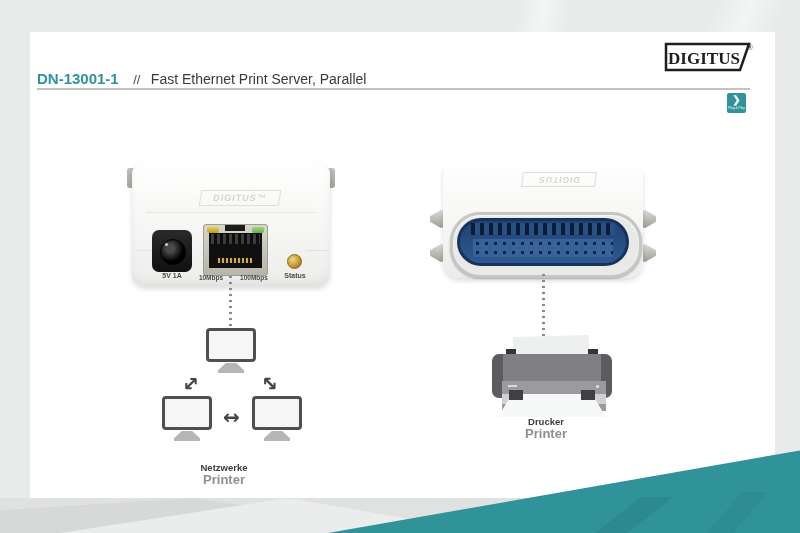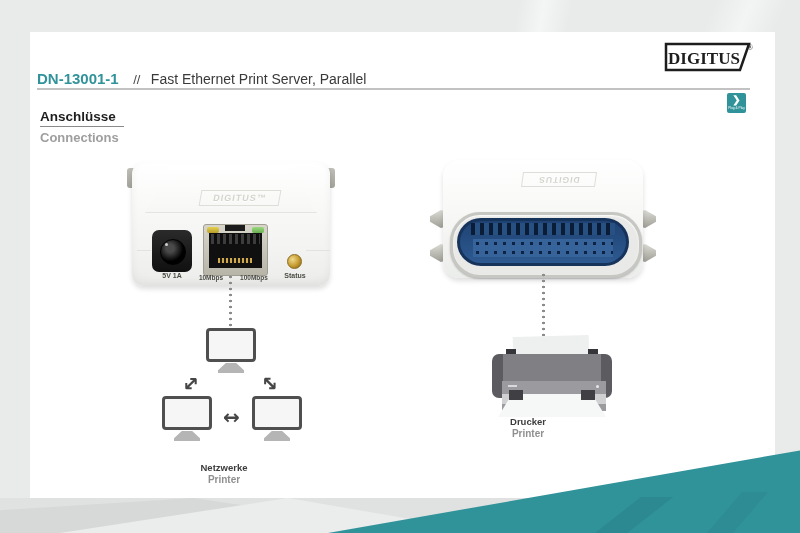--- a/index.html
+++ b/index.html
@@ -105,21 +105,21 @@
   
   .net{position:absolute;left:150px;top:325px;width:172px;height:125px;z-index:2;}
   .mon{position:absolute;width:50px;height:34px;border:3px solid #4f4f4f;border-radius:4px;
        background:#f6f6f6;box-sizing:border-box;}
   .stand{position:absolute;width:26px;height:10px;background:#b5b5b5;
        clip-path:polygon(30% 0,70% 0,100% 72%,100% 100%,0 100%,0 72%);}
   .arrow{position:absolute;font-family:"DejaVu Sans",sans-serif;font-size:20px;color:#464646;
        font-weight:bold;line-height:20px;}
   .dlabel{position:absolute;width:100px;text-align:center;z-index:2;}
   .dlabel .de{font-size:9.5px;font-weight:bold;color:#3c3c3c;line-height:12px;}
-  .dlabel .en{font-size:10px;font-weight:bold;color:#8f8f8f;line-height:12px;}
+  .dlabel .en{font-size:13px;font-weight:bold;color:#8f8f8f;line-height:12px;}
   
   .prn{position:absolute;left:490px;top:334px;width:124px;height:90px;z-index:2;}
   .p-paper-top{position:absolute;left:23px;top:2px;width:76px;height:26px;background:#eef0f0;
        transform:rotate(-1.5deg);}
   .p-clip{position:absolute;top:15px;width:10px;height:8px;background:#35353a;}
   .p-body{position:absolute;left:2px;top:20px;width:120px;height:44px;border-radius:7px;
        background:linear-gradient(90deg,#5c5c60 0 9%,#808084 9% 91%,#5c5c60 91%);}
   .p-face{position:absolute;left:10px;top:27px;width:104px;height:30px;background:#9b9b9f;}
   .p-slot{position:absolute;left:10px;top:40px;width:104px;height:10px;background:#d0d0d2;}
   .p-logo{position:absolute;left:16px;top:31px;width:9px;height:2px;background:#d9d9db;}
@@ -152,24 +152,20 @@
     <span class="sep">//</span>
     <span class="ptitle">Fast Ethernet Print Server, Parallel</span>
   </div>
   <div class="hrule"></div>
 
   <div class="badge">
     <span class="arr">❯</span>
     <span class="blabel">Plug &amp; Play</span>
   </div>
 
-  <div class="sect">
-    <div class="de">Anschlüsse</div>
-    <div class="en">Connections</div>
-  </div>
 
   <div class="ps">
     <div class="clip" style="left:0;top:10px"></div>
     <div class="clip" style="left:191px;top:10px"></div>
     <div class="ps-body">
       <div class="ps-lid"></div>
       <div class="emboss">DIGITUS™</div>
       <div class="dcjack">
         <div class="hole"></div>
         <div class="spec"></div>
@@ -235,21 +231,21 @@
     <div class="p-body">
       <div class="p-face"></div>
       <div class="p-slot"></div>
       <div class="p-logo"></div>
       <div class="p-dot"></div>
     </div>
     <div class="p-paper-out"></div>
     <div class="p-foot" style="left:19px"></div>
     <div class="p-foot" style="left:91px"></div>
   </div>
-  <div class="dlabel" style="left:478px;top:416px">
+  <div class="dlabel" style="left:496px;top:416px">
     <div class="de">Drucker</div>
     <div class="en">Printer</div>
   </div>
 
   <div class="wedge"></div>
   <div class="wstripe1"></div>
   <div class="wstripe2"></div>
 
 </div>
 

